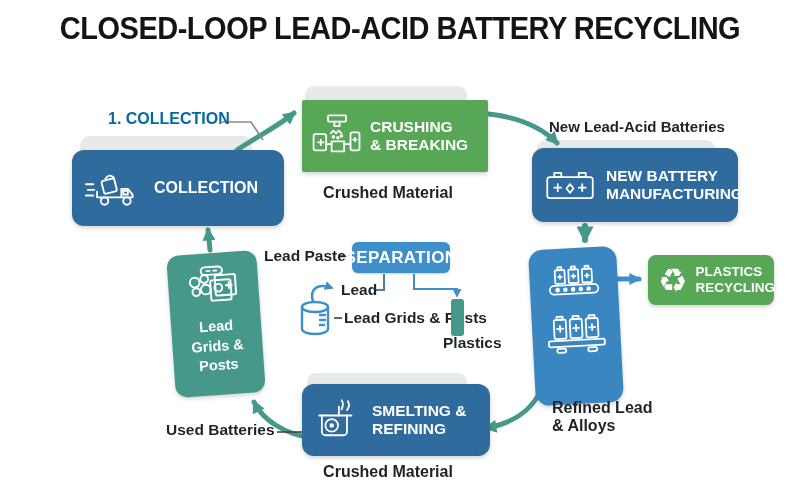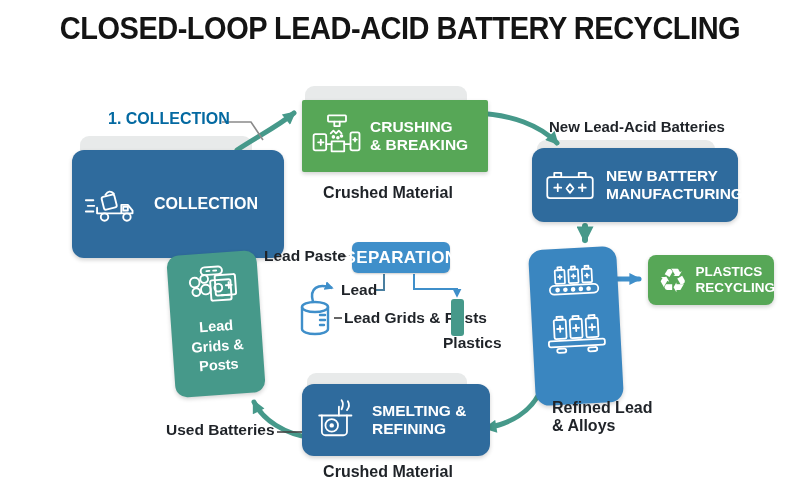--- a/index.html
+++ b/index.html
@@ -82,21 +82,21 @@
     <path d="M 576 386 L 576 397" fill="none" stroke="#3a86c0" stroke-width="1.8"></path>
   </svg>
 
   <div class="abs cap" style="left:80px;top:136px;width:172px;height:24px"></div>
   <div class="abs cap" style="left:305px;top:86px;width:162px;height:26px"></div>
   <div class="abs cap" style="left:537px;top:140px;width:178px;height:24px"></div>
   <div class="abs cap" style="left:307px;top:373px;width:160px;height:24px"></div>
 
   <div class="abs step-label" style="left:108px;top:110px">1. COLLECTION</div>
 
-  <div class="abs box box-darkblue" style="left:72px;top:150px;width:188px;height:76px;padding:16px 12px">
+  <div class="abs box box-darkblue" style="left:72px;top:150px;width:188px;height:76px;padding:0 12px">
     <span class="icon-wrap">
       <svg width="56" height="44" viewBox="0 0 60 44" fill="none" stroke="#fff" stroke-width="2" stroke-linecap="round" stroke-linejoin="round">
         <path d="M2 18 h8 M4 24 h7 M2 30 h8"></path>
         <rect x="20" y="13" width="14" height="14" rx="2" transform="rotate(-14 27 20)"></rect>
         <path d="M23 12 q4 -6 9 -1"></path>
         <path d="M14 26 v6 h26 M40 32 V23 h7 l5 6 v3 h-12"></path>
         <rect x="42" y="25" width="5" height="4"></rect>
         <circle cx="22" cy="36" r="4"></circle>
           <circle cx="46" cy="36" r="4"></circle>
       </svg>

